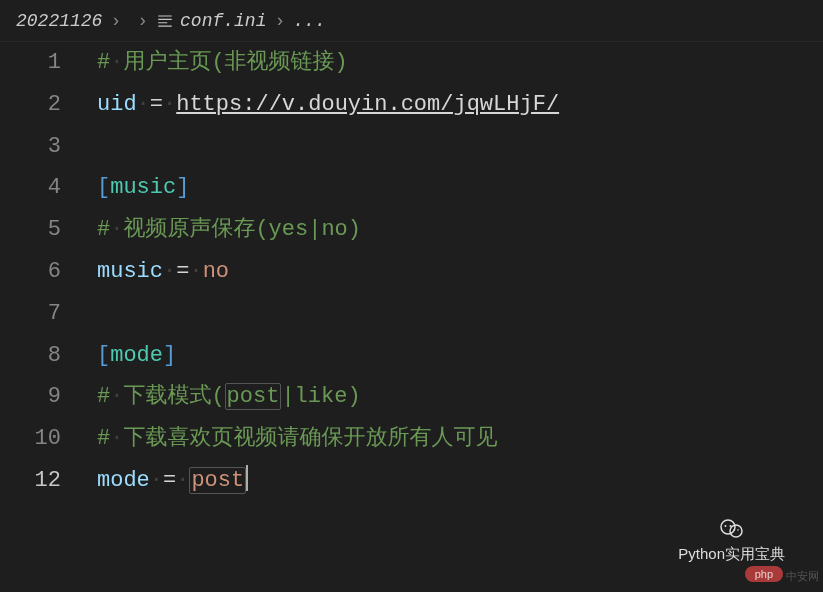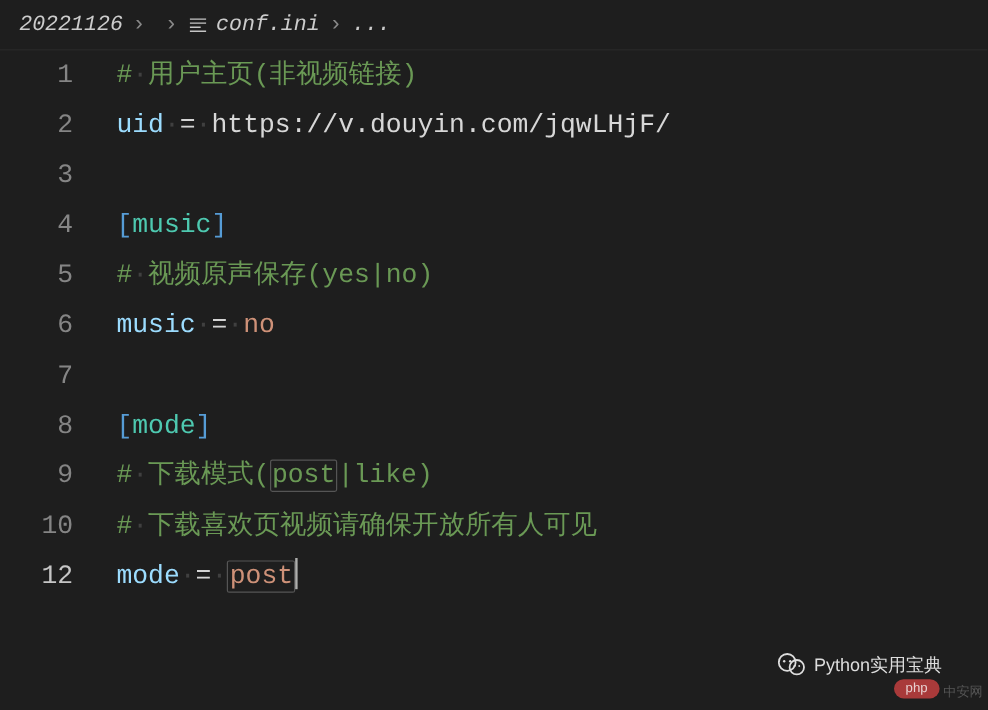--- a/index.html
+++ b/index.html
@@ -79,20 +79,21 @@
       color: #9cdcfe;
     }
     .tok-op {
       color: #d4d4d4;
     }
     .tok-value {
       color: #ce9178;
     }
     .tok-url {
       color: #d7d7d7;
+      text-decoration: underline;
     }
     .whitespace-dot {
       color: #404040;
     }
     .highlight-box {
       border: 1px solid #555;
       padding: 0 1px;
       border-radius: 2px;
     }
     .cursor {
@@ -106,20 +107,21 @@
     .watermark {
       position: absolute;
       bottom: 28px;
       right: 38px;
       display: flex;
       align-items: center;
       gap: 6px;
       font-size: 15px;
       color: #ddd;
       font-family: sans-serif;
+      flex-direction: column;
     }
     .wechat-icon {
       width: 24px;
       height: 20px;
       fill: #ddd;
     }
     .php-badge {
       position: absolute;
       bottom: 10px;
       right: 40px;

